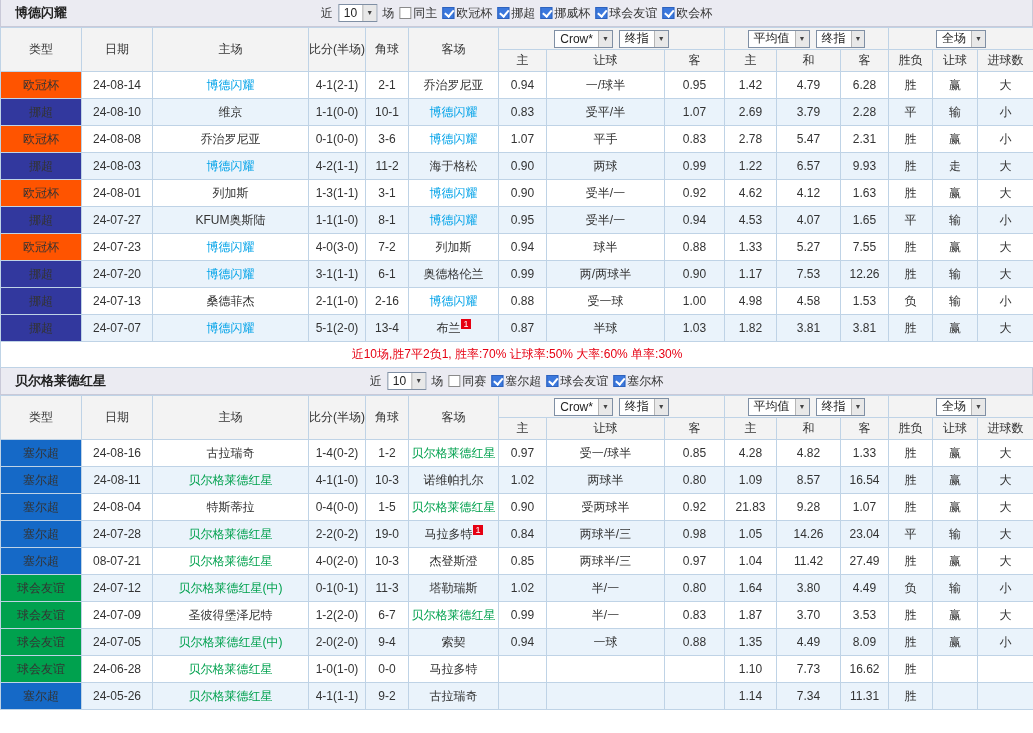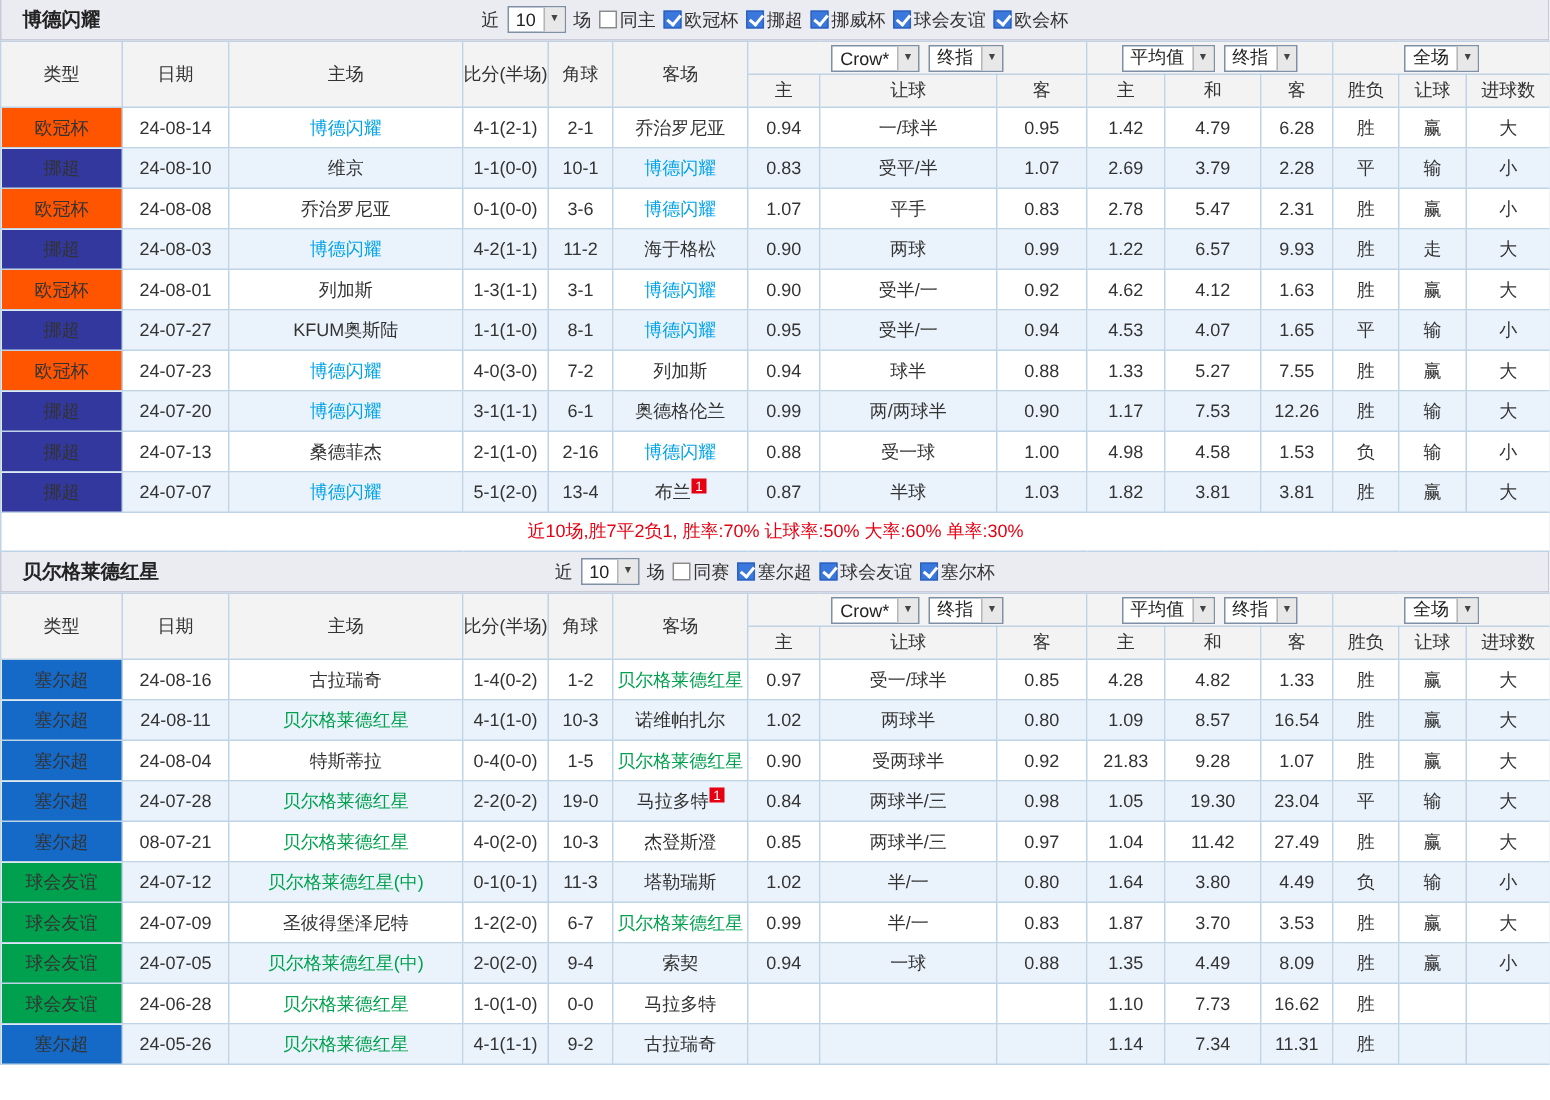--- a/index.html
+++ b/index.html
@@ -485,21 +485,21 @@
           <td class="league-cell" style="background: rgb(21, 105, 199);">塞尔超</td>
           <td class="date-cell">24-07-28</td>
           <td class="team-cell"><span class="lnk" style="color: rgb(0, 161, 78);">贝尔格莱德红星</span></td>
           <td class="score-cell">2-2(0-2)</td>
           <td class="corner-cell">19-0</td>
           <td class="team-cell"><span class="lnk">马拉多特</span><sup class="rc">1</sup></td>
           <td class="num-cell">0.84</td>
           <td class="num-cell">两球半/三</td>
           <td class="num-cell">0.98</td>
           <td class="num-cell">1.05</td>
-          <td class="num-cell">19.30</td>
+          <td class="num-cell">14.26</td>
           <td class="num-cell">23.04</td>
           <td class="res-cell r-flat">平</td>
           <td class="res-cell r-green">输</td>
           <td class="res-cell r-red">大</td>
         </tr>
         <tr>
           <td class="league-cell" style="background: rgb(21, 105, 199);">塞尔超</td>
           <td class="date-cell">08-07-21</td>
           <td class="team-cell"><span class="lnk" style="color: rgb(0, 161, 78);">贝尔格莱德红星</span></td>
           <td class="score-cell">4-0(2-0)</td>

